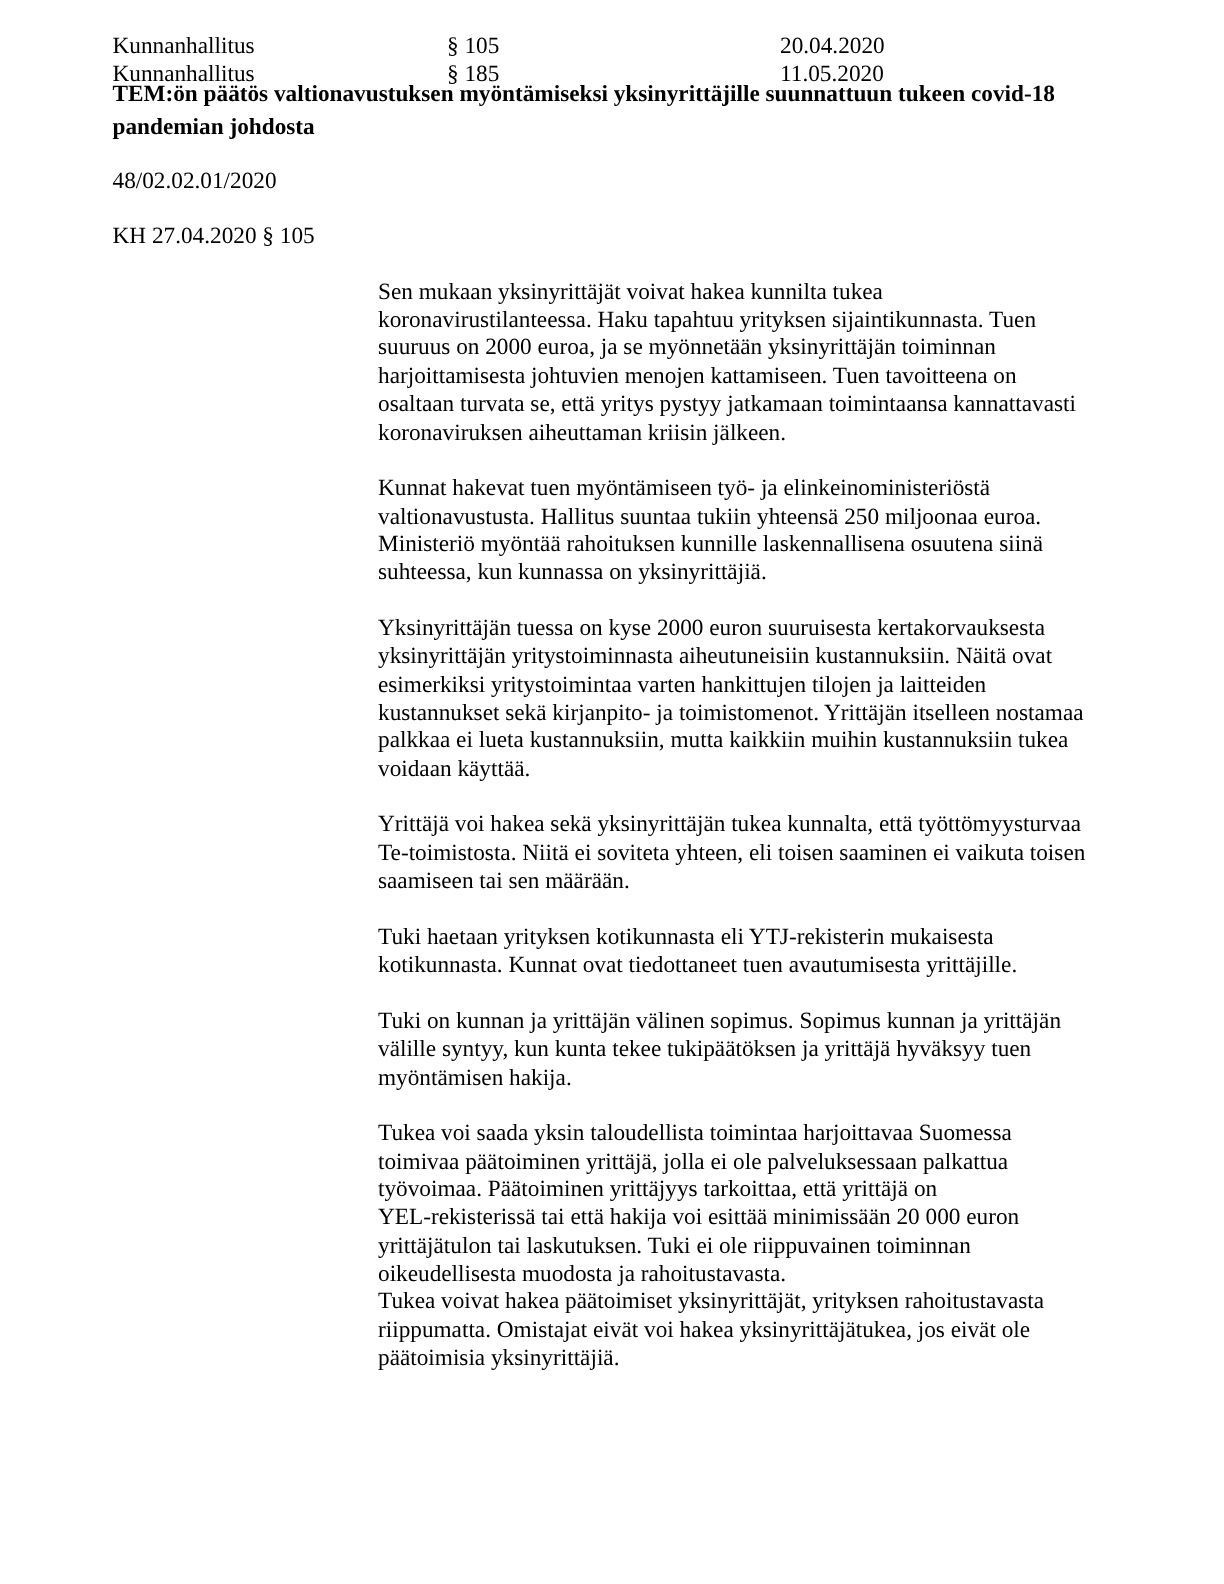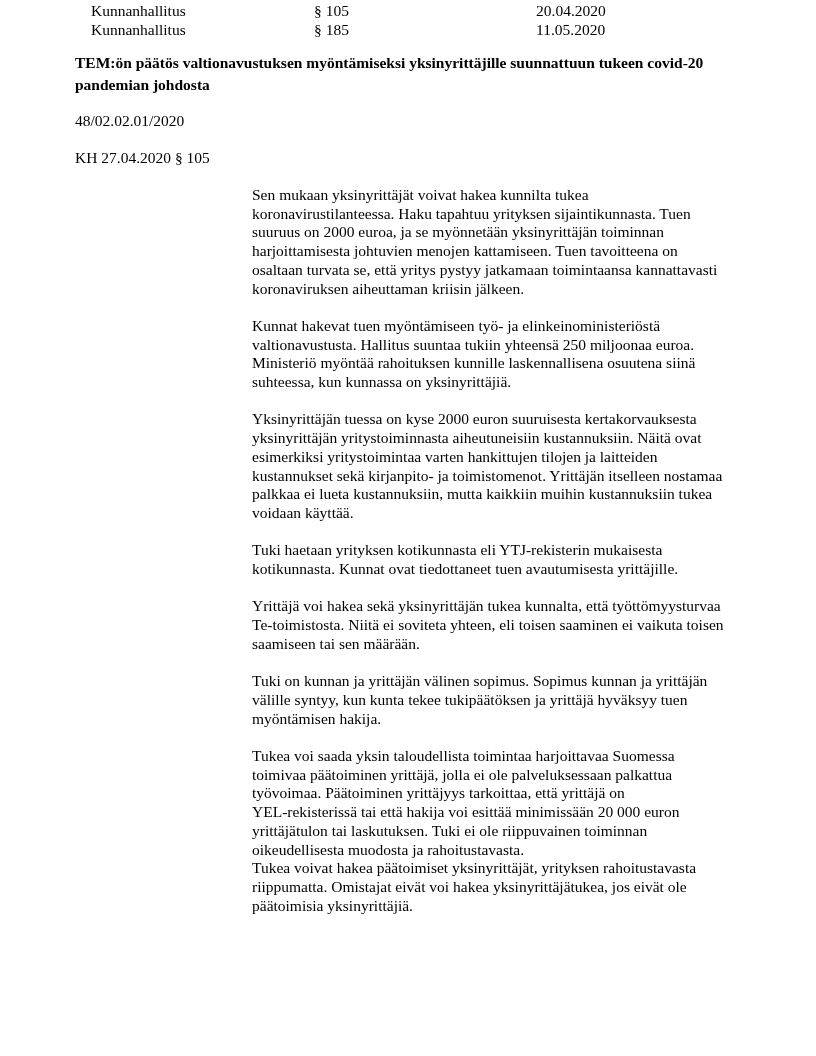--- a/index.html
+++ b/index.html
@@ -12,24 +12,25 @@
     width: 816px;
     height: 1056px;
     background: #ffffff;
     color: #000000;
     overflow: hidden;
     font-family: "Liberation Serif", "DejaVu Serif", serif;
     font-size: 15.5px;
   }
   .header-row {
     position: absolute;
-    left: 91px;
+    left: 75px;
     width: 700px;
     height: 19px;
     line-height: 18.7px;
+    margin-top: 20px;
   }
   .header-row.row1 { top: 2px; }
   .header-row.row2 { top: 20.7px; }
   .col-org     { position: absolute; left: 0;     white-space: pre; }
   .col-section { position: absolute; left: 223px; white-space: pre; }
   .col-date    { position: absolute; left: 445px; white-space: pre; }
   .doc-title {
     position: absolute;
     left: 75px;
     top: 52px;
@@ -78,21 +79,21 @@
     <span class="col-section">§ 105</span>
     <span class="col-date">20.04.2020</span>
   </div>
 
   <div class="header-row row2">
     <span class="col-org">Kunnanhallitus</span>
     <span class="col-section">§ 185</span>
     <span class="col-date">11.05.2020</span>
   </div>
 
-  <h1 class="doc-title">TEM:ön päätös valtionavustuksen myöntämiseksi yksinyrittäjille suunnattuun tukeen covid-20
+  <h1 class="doc-title">TEM:ön päätös valtionavustuksen myöntämiseksi yksinyrittäjille suunnattuun tukeen covid-18
 pandemian johdosta</h1>
 
   <div class="case-number">48/02.02.01/2020</div>
 
   <div class="decision-ref">KH 27.04.2020 § 105</div>
 
   <div class="doc-body">
     <p>Sen mukaan yksinyrittäjät voivat hakea kunnilta tukea
 koronavirustilanteessa. Haku tapahtuu yrityksen sijaintikunnasta. Tuen
 suuruus on 2000 euroa, ja se myönnetään yksinyrittäjän toiminnan
@@ -102,25 +103,25 @@
     <p>Kunnat hakevat tuen myöntämiseen työ- ja elinkeinoministeriöstä
 valtionavustusta. Hallitus suuntaa tukiin yhteensä 250 miljoonaa euroa.
 Ministeriö myöntää rahoituksen kunnille laskennallisena osuutena siinä
 suhteessa, kun kunnassa on yksinyrittäjiä.</p>
     <p>Yksinyrittäjän tuessa on kyse 2000 euron suuruisesta kertakorvauksesta
 yksinyrittäjän yritystoiminnasta aiheutuneisiin kustannuksiin. Näitä ovat
 esimerkiksi yritystoimintaa varten hankittujen tilojen ja laitteiden
 kustannukset sekä kirjanpito- ja toimistomenot. Yrittäjän itselleen nostamaa
 palkkaa ei lueta kustannuksiin, mutta kaikkiin muihin kustannuksiin tukea
 voidaan käyttää.</p>
-    <p>Tuki haetaan yrityksen kotikunnasta eli YTJ-rekisterin mukaisesta
-kotikunnasta. Kunnat ovat tiedottaneet tuen avautumisesta yrittäjille.</p>
     <p>Yrittäjä voi hakea sekä yksinyrittäjän tukea kunnalta, että työttömyysturvaa
 Te-toimistosta. Niitä ei soviteta yhteen, eli toisen saaminen ei vaikuta toisen
 saamiseen tai sen määrään.</p>
+    <p>Tuki haetaan yrityksen kotikunnasta eli YTJ-rekisterin mukaisesta
+kotikunnasta. Kunnat ovat tiedottaneet tuen avautumisesta yrittäjille.</p>
     <p>Tuki on kunnan ja yrittäjän välinen sopimus. Sopimus kunnan ja yrittäjän
 välille syntyy, kun kunta tekee tukipäätöksen ja yrittäjä hyväksyy tuen
 myöntämisen hakija.</p>
     <p>Tukea voi saada yksin taloudellista toimintaa harjoittavaa Suomessa
 toimivaa päätoiminen yrittäjä, jolla ei ole palveluksessaan palkattua
 työvoimaa. Päätoiminen yrittäjyys tarkoittaa, että yrittäjä on
 YEL-rekisterissä tai että hakija voi esittää minimissään 20 000 euron
 yrittäjätulon tai laskutuksen. Tuki ei ole riippuvainen toiminnan
 oikeudellisesta muodosta ja rahoitustavasta.
 Tukea voivat hakea päätoimiset yksinyrittäjät, yrityksen rahoitustavasta

